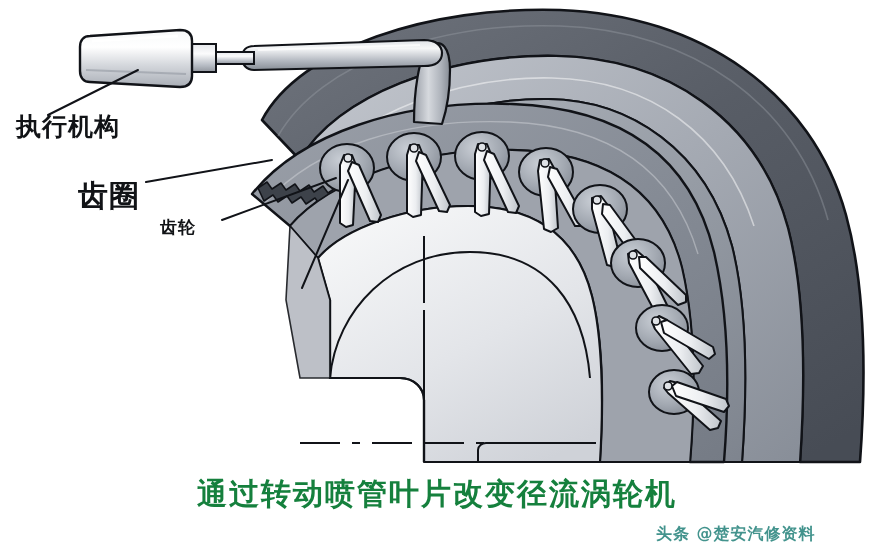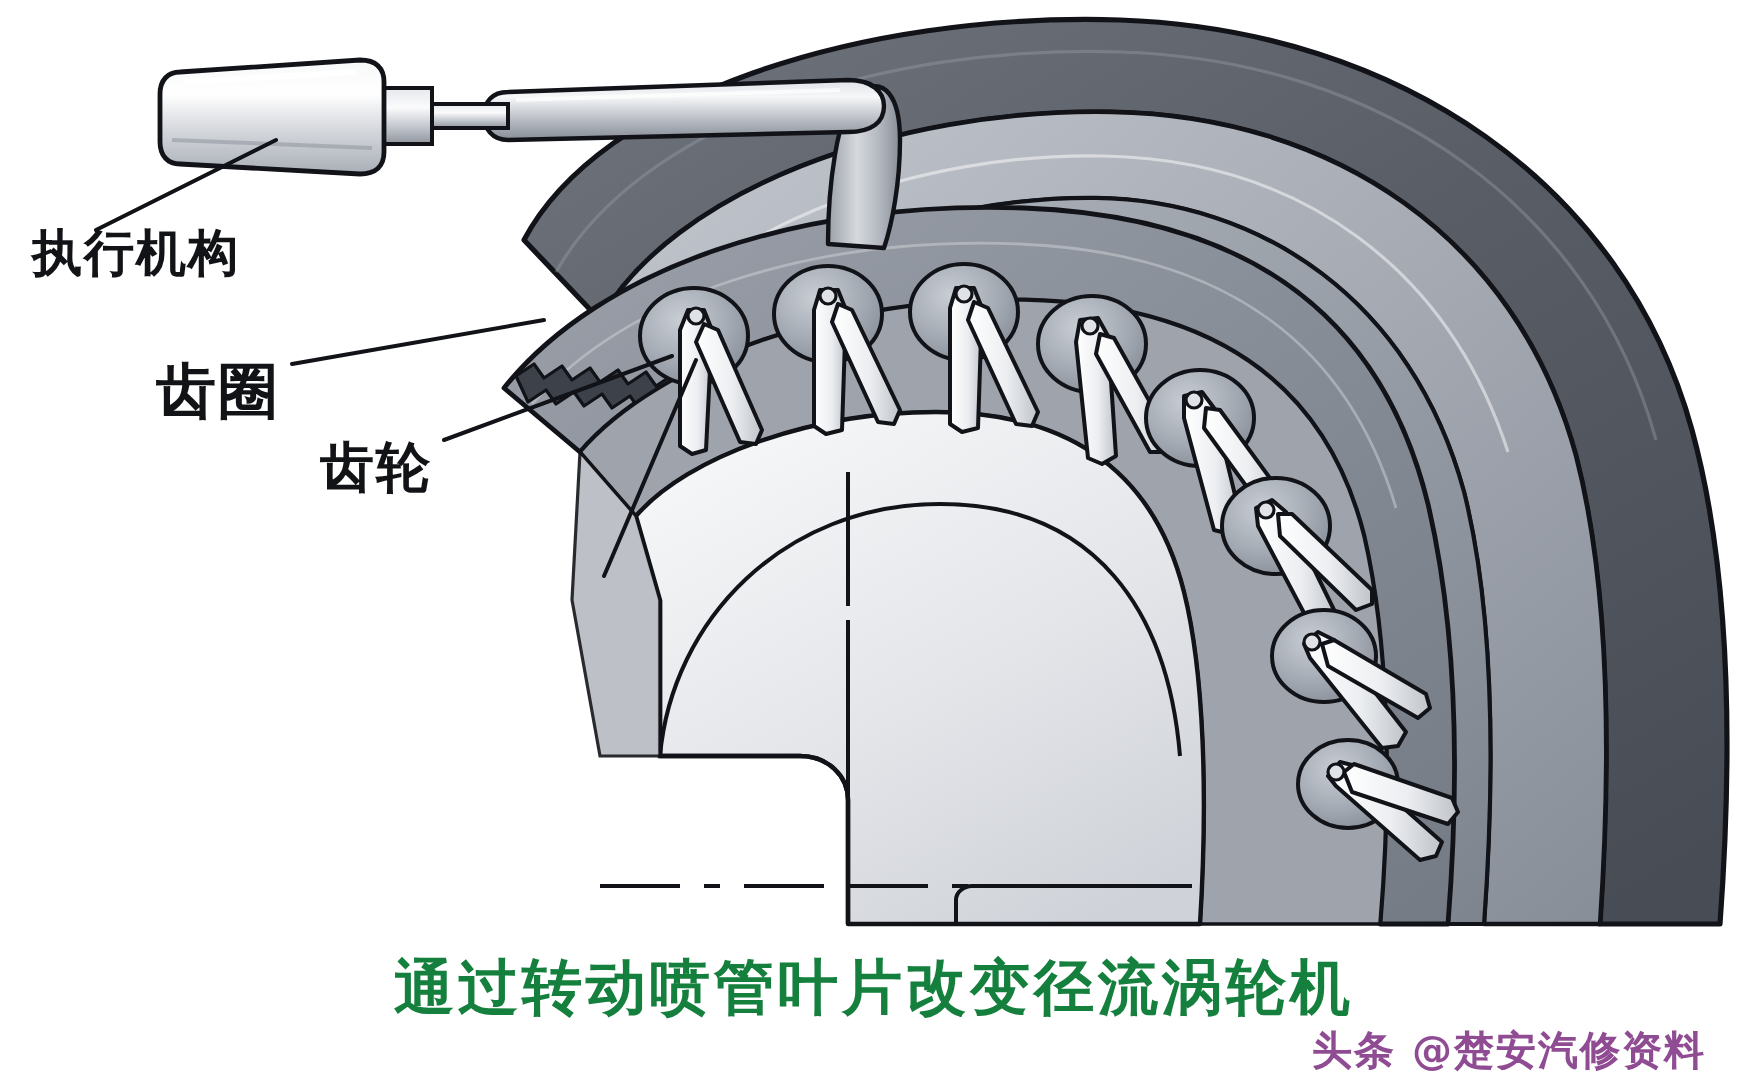--- a/index.html
+++ b/index.html
@@ -6,30 +6,30 @@
   body{width:874px;height:544px;overflow:hidden;
        font-family:"Liberation Sans","DejaVu Sans",sans-serif;}
   #stage{position:relative;width:874px;height:544px;background:#ffffff;}
   #art{position:absolute;left:0;top:0;width:874px;height:544px;}
 
   .lbl{position:absolute;white-space:nowrap;color:#111316;
        font-family:"DejaVu Sans","Liberation Sans",sans-serif;
        font-weight:700;letter-spacing:1px;}
   .lbl-actuator{left:16px;top:110px;font-size:25px;}
   .lbl-ring{left:78px;top:176px;font-size:30px;}
-  .lbl-gear{left:160px;top:216px;font-size:27px;}
+  .lbl-gear{left:160px;top:216px;font-size:17px;}
   .lbl-vane{left:208px;top:286px;font-size:25px;}
 
   .caption{position:absolute;left:0;top:474px;width:874px;text-align:center;
            font-family:"DejaVu Sans","Liberation Sans",sans-serif;
            font-size:30px;font-weight:700;color:#15803d;letter-spacing:2px;}
 
-  .watermark{position:absolute;left:656px;top:512px;
+  .watermark{position:absolute;left:656px;top:524px;
              font-family:"DejaVu Sans","Liberation Sans",sans-serif;
-             font-size:20px;font-weight:700;color:#701a75;opacity:.78;
+             font-size:16px;font-weight:700;color:#0f766e;opacity:.78;
              letter-spacing:1px;white-space:nowrap;}
 </style>
 </head>
 <body>
 
 <div id="stage">
 
   <svg id="art" viewBox="0 0 874 544">
     <defs>
       <linearGradient id="gCan" x1="0" y1="0" x2="0" y2="1">

